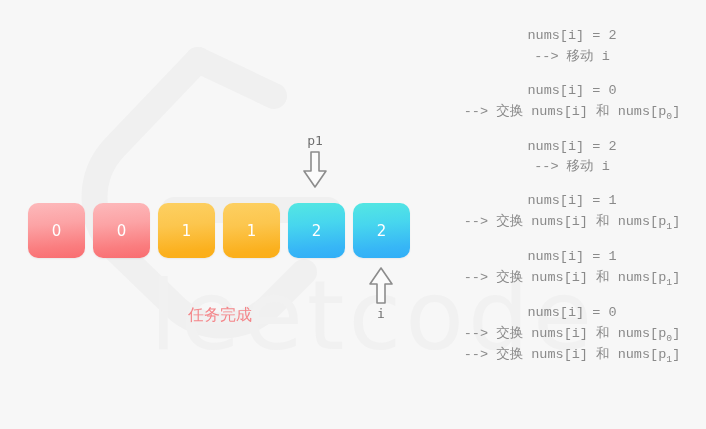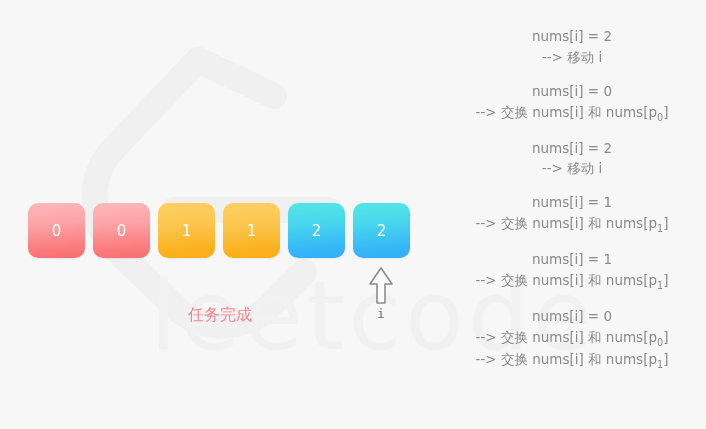--- a/index.html
+++ b/index.html
@@ -110,21 +110,21 @@
   .steps {
     position: absolute;
     left: 443px;
     top: 26px;
     width: 258px;
     text-align: center;
     color: #8a8a8a;
     font-size: 13.5px;
     font-family: "DejaVu Sans", "Liberation Sans", sans-serif;
   }
-  .step-group { margin-bottom: 13px; }
+  .step-group { margin-bottom: 13px; font-family: Liberation Mono, monospace; }
   .step-line { line-height: 1.55; white-space: nowrap; }
   .step-line.head { }
   sub { font-size: 0.72em; }
 </style>
 </head>
 <body>
 
 <div id="canvas">
 
   <div class="wm wm-logo">
@@ -132,20 +132,26 @@
       <g fill="none" stroke="#f0f0f0" stroke-width="26" stroke-linecap="round" stroke-linejoin="round">
         <path d="M120 20 L36 108 C10 136 10 180 36 208 L96 266 C122 292 166 292 192 266 L226 232"></path>
         <path d="M196 56 L120 20"></path>
         <path d="M96 170 L250 170"></path>
       </g>
     </svg>
   </div>
   <div class="wm wm-text">leetcode</div>
 
 
+  <div class="ptr" style="left:285px; top:134px;">
+    <div class="ptr-label">p1</div>
+    <svg class="arrow-svg" width="28" height="38" viewBox="0 0 28 38">
+      <path d="M10 1 L18 1 L18 20 L25 20 L14 36 L3 20 L10 20 Z" fill="#fbfbfb" stroke="#8c8c8c" stroke-width="1.6" stroke-linejoin="round"></path>
+    </svg>
+  </div>
 
   <div class="array-row">
     <div class="cell red">0</div>
     <div class="cell red">0</div>
     <div class="cell orange">1</div>
     <div class="cell orange">1</div>
     <div class="cell cyan">2</div>
     <div class="cell cyan">2</div>
   </div>
 

